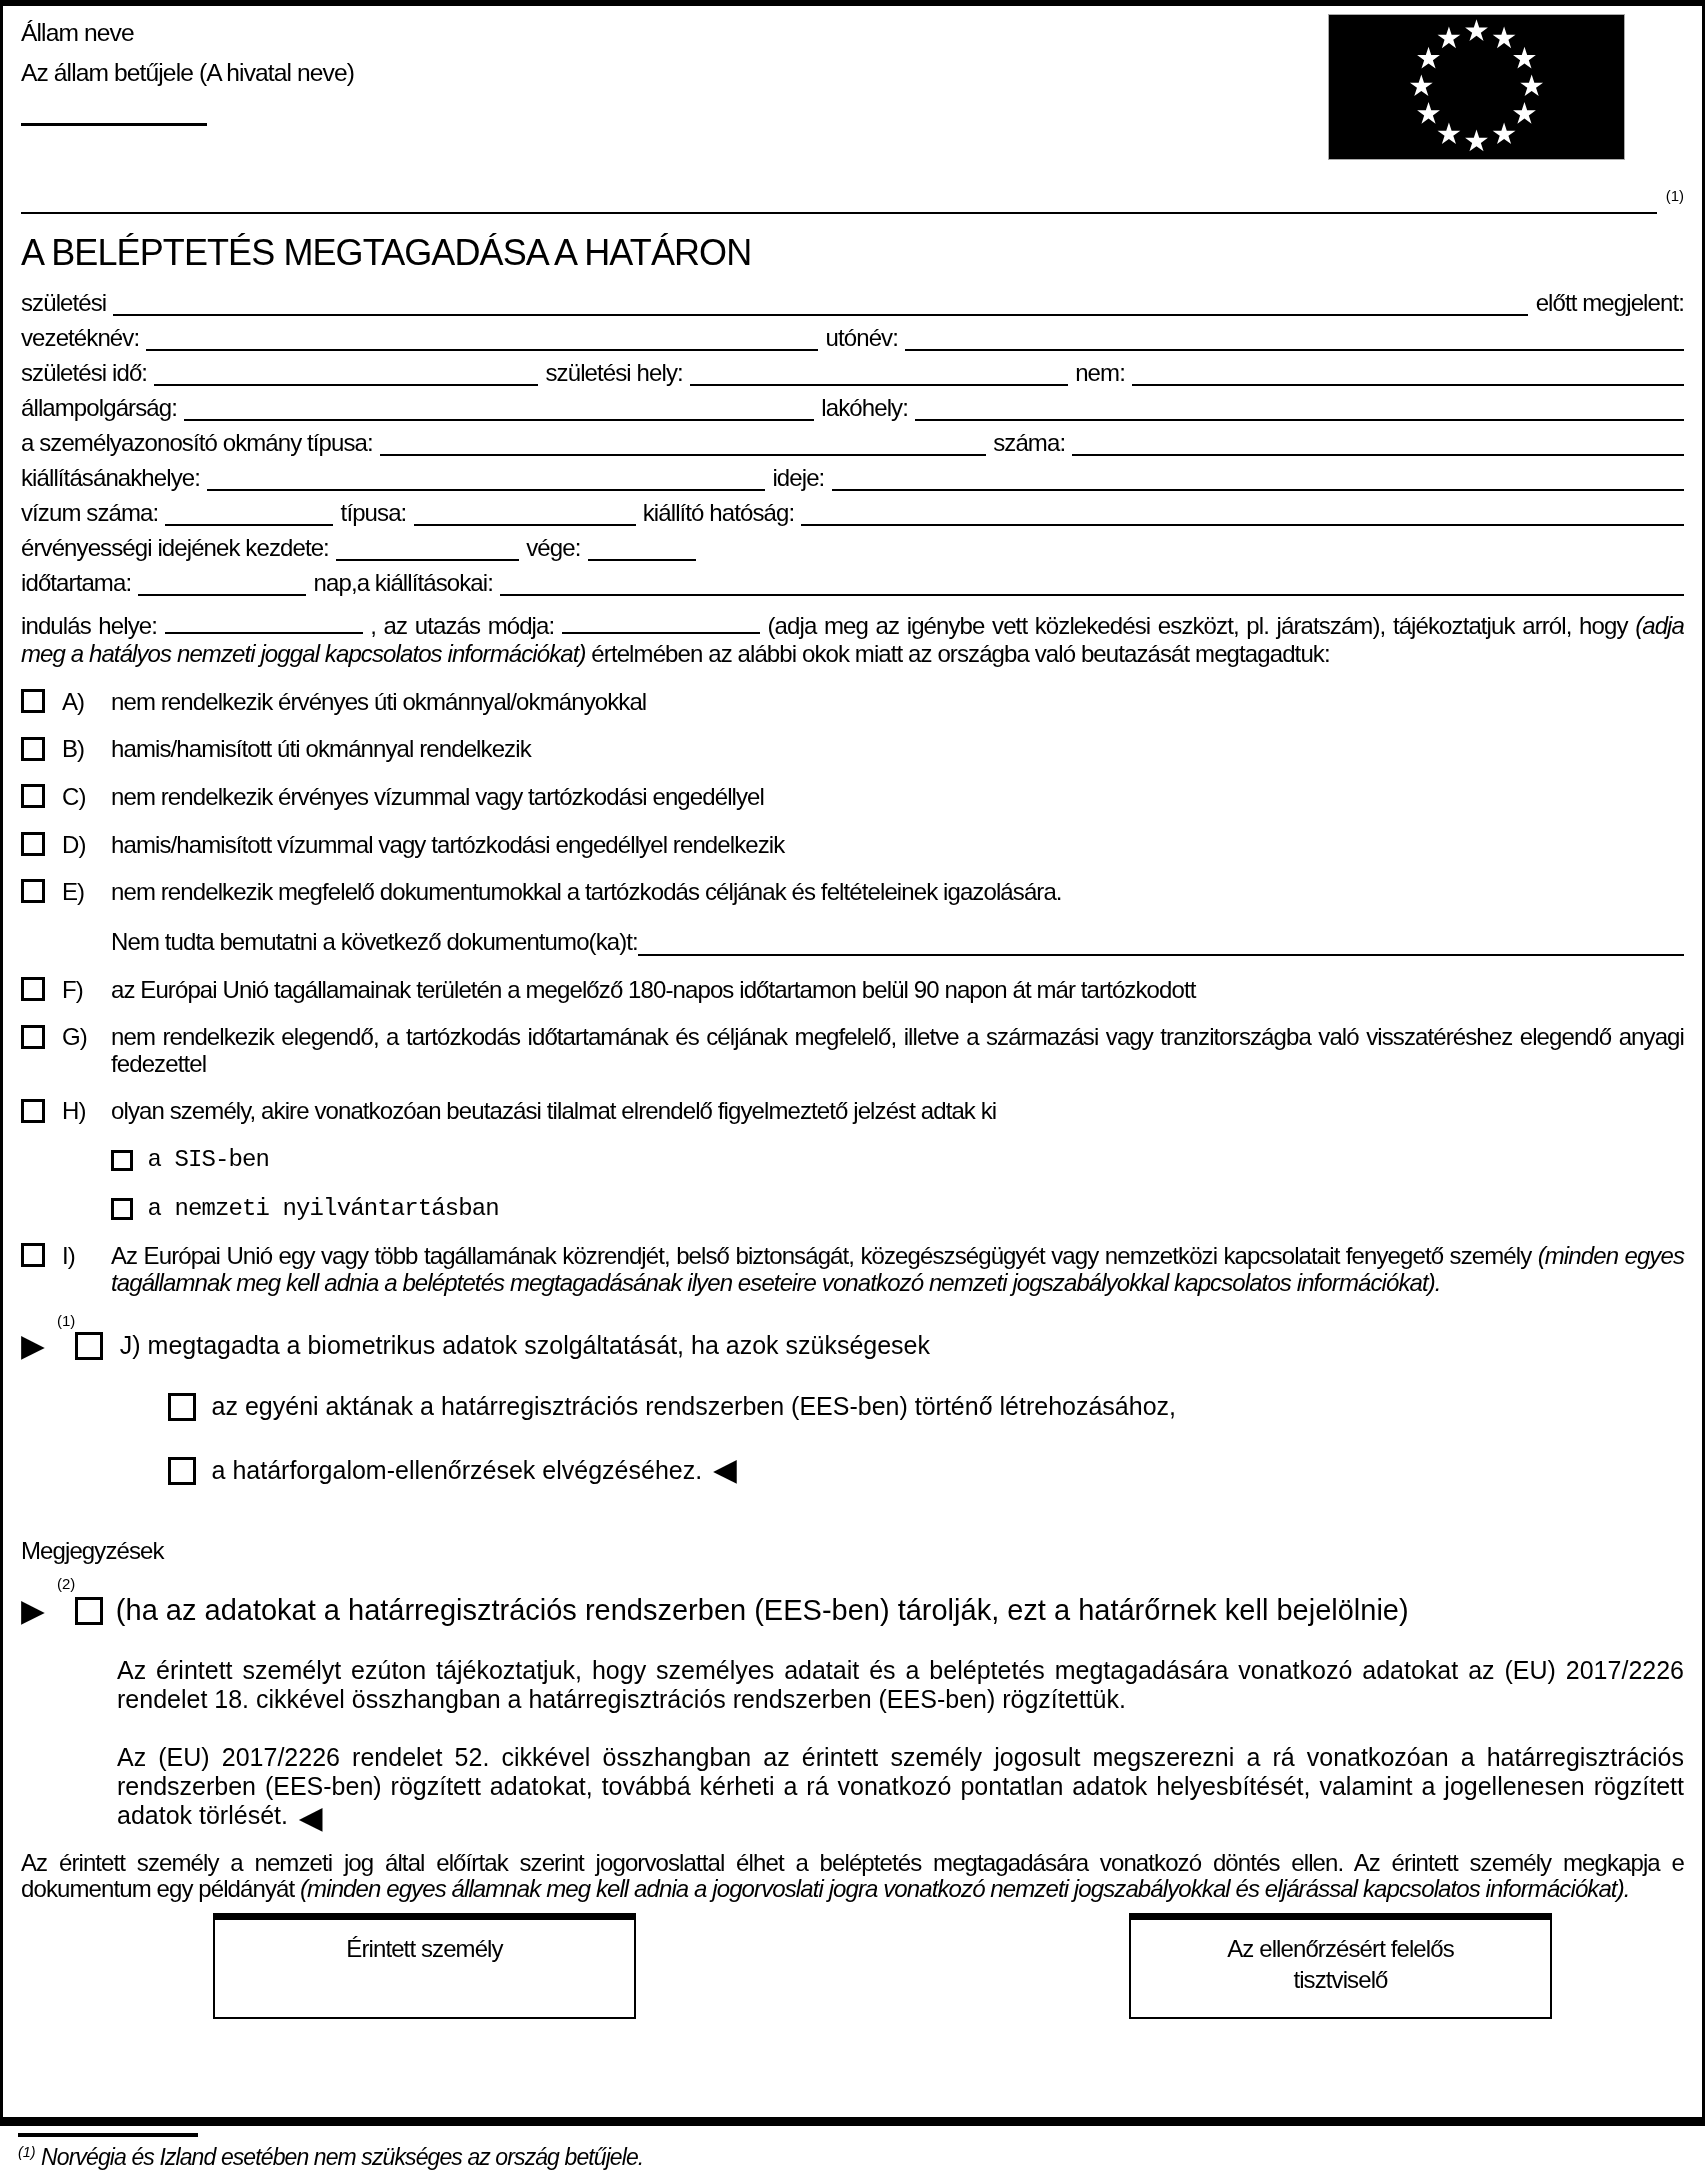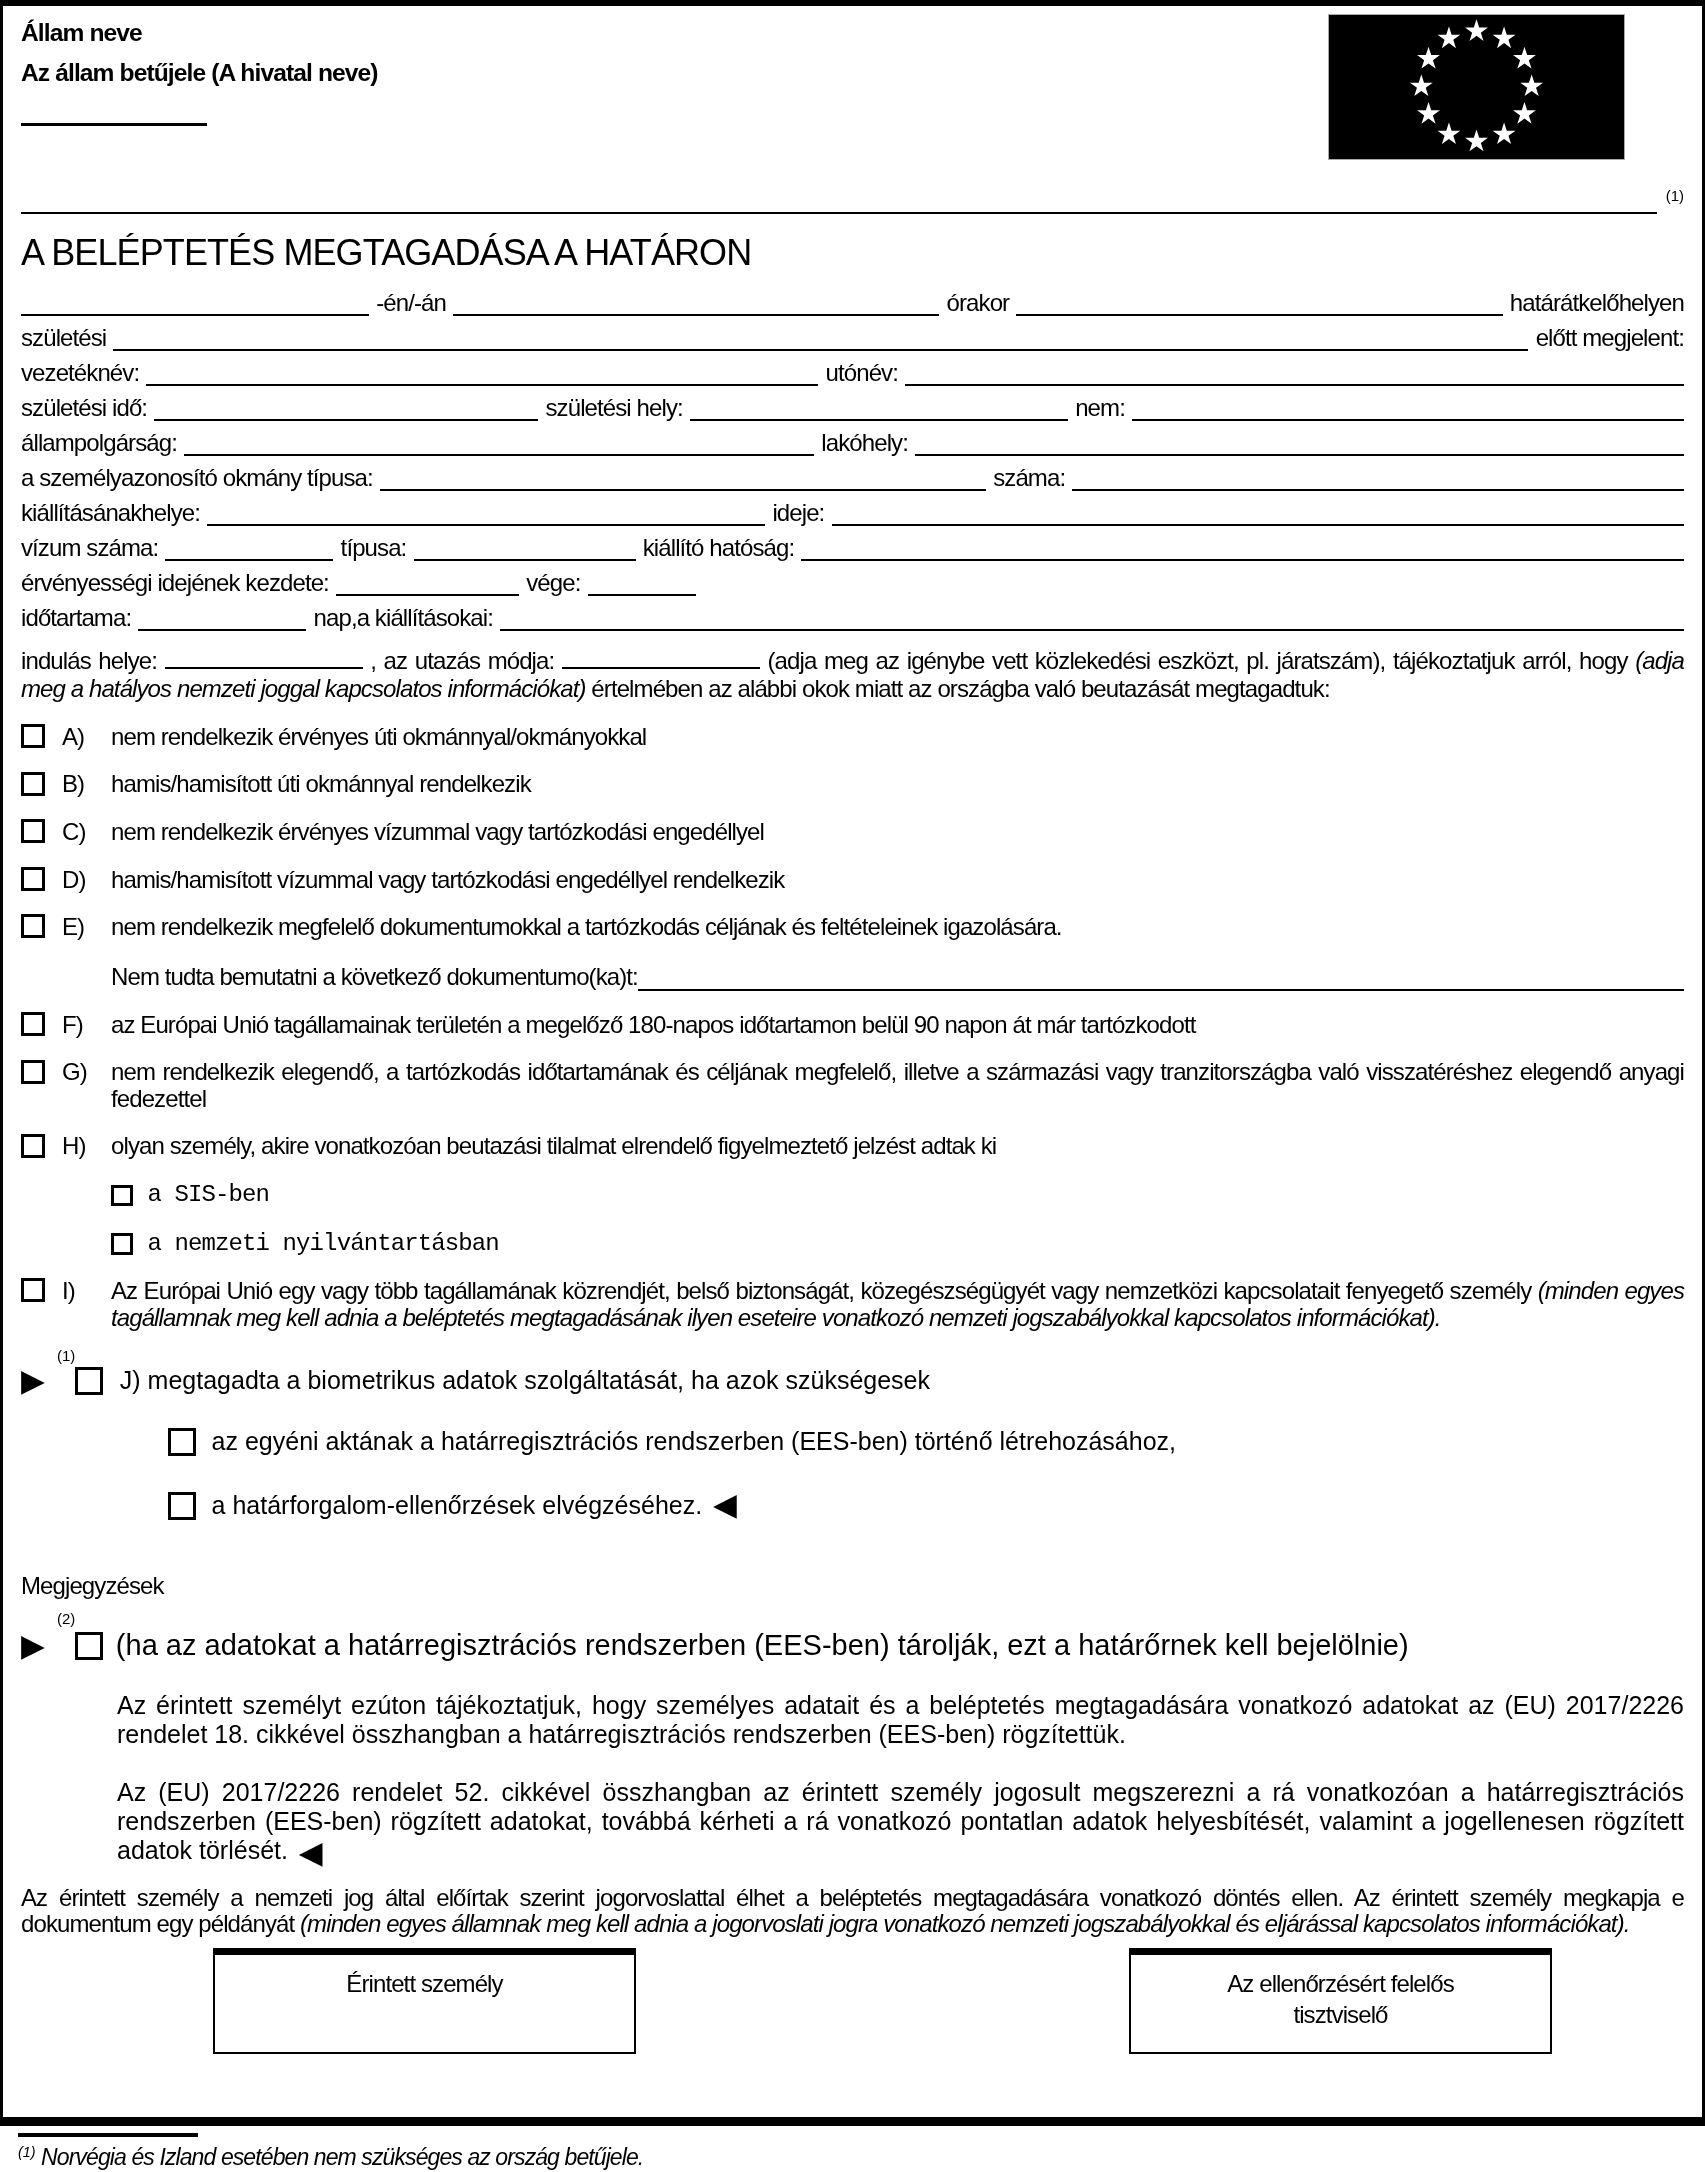--- a/index.html
+++ b/index.html
@@ -14,21 +14,21 @@
   .frame{
     position:absolute;top:0;left:0;right:0;height:2126px;
     border:3.6px solid #000;border-top-width:6px;border-bottom-width:9.6px;
     box-sizing:border-box;
     padding:13px 18px 0 18px;
     overflow:hidden;
   }
   .cond{letter-spacing:-0.9px;}
   .reg{letter-spacing:0;}
   .it{font-style:italic;}
-  .hdr-label{font-size:24.6px;font-weight:bold;}
+  .hdr-label{font-size:24.6px;}
   .hdr-label2{margin-top:12px;}
   .short-line{width:186px;border-bottom:3.6px solid #000;margin-top:35px;height:0;}
   .flag-wrap{position:absolute;top:8.4px;right:77px;width:295px;height:144px;border:1.2px solid #aaa;background:#000;}
   .topline{display:flex;align-items:flex-end;margin-top:71px;}
   .topline .line{flex:1;border-bottom:2.4px solid #000;height:0;}
   .sup{font-size:15px;letter-spacing:0;vertical-align:top;}
   .topline .sup{margin-left:8.4px;transform:translateY(-9.6px);}
   .doc-title{margin-top:18px;font-size:36px;}
   
   .rows{margin-top:17px;}
@@ -107,28 +107,20 @@
 
     <div class="topline">
       <span class="line"></span>
       <span class="sup">(1)</span>
     </div>
 
     <div class="doc-title">A BELÉPTETÉS MEGTAGADÁSA A HATÁRON</div>
 
     <div class="rows">
 
-      <div class="row">
-        <span class="bl" style="width:348px"></span>
-        <span class="lab mid">-én/-án</span>
-        <span class="bl grow"></span>
-        <span class="lab mid">órakor</span>
-        <span class="bl grow"></span>
-        <span class="lab mid" style="padding-right:0">határátkelőhelyen</span>
-      </div>
 
       <div class="row">
         <span class="lab">születési</span>
         <span class="bl grow"></span>
         <span class="lab mid" style="padding-right:0">előtt megjelent:</span>
       </div>
 
       <div class="row">
         <span class="lab">vezetéknév:</span>
         <span class="bl" style="width:672px"></span>

